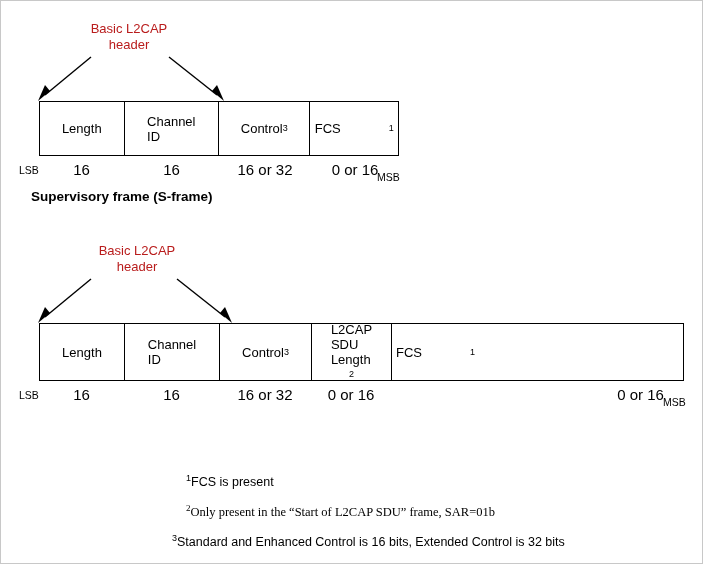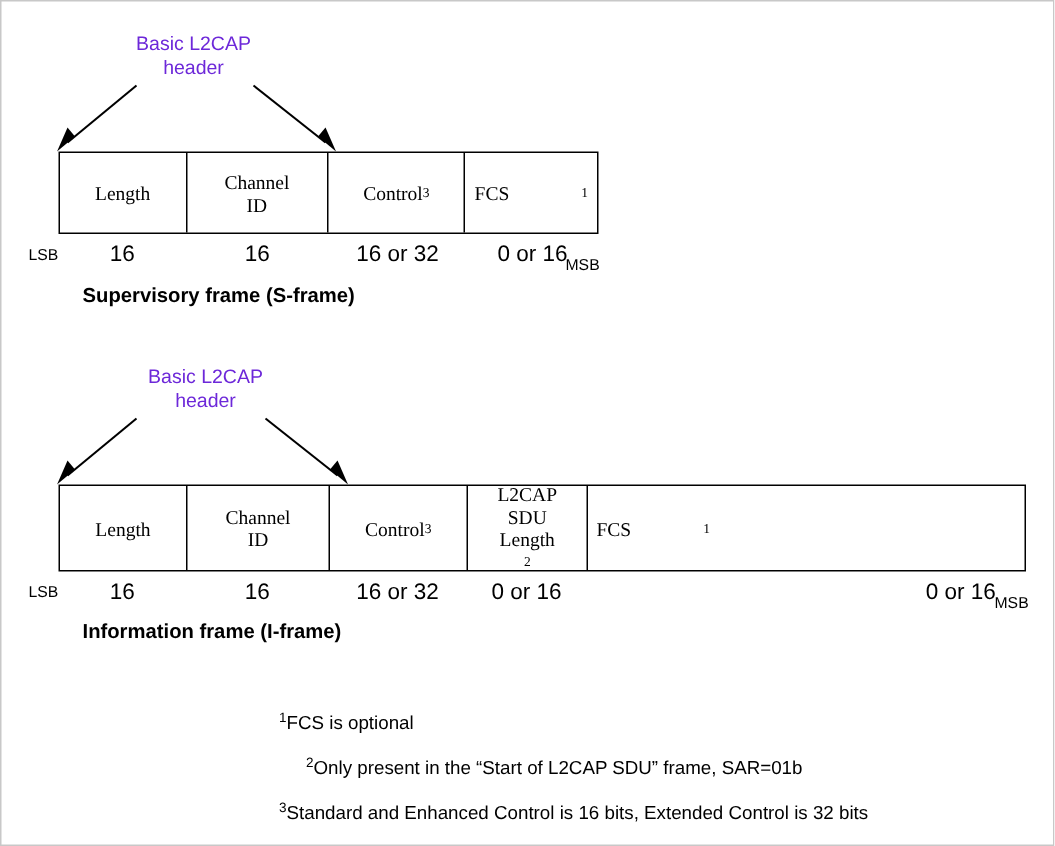--- a/index.html
+++ b/index.html
@@ -19,29 +19,28 @@
     overflow: hidden;
   }
 
   
   .label-caption {
     position: absolute;
     font-size: 13px;
     line-height: 16px;
     text-align: center;
     white-space: pre-line;
-    color: #6d28d9;
+    color: #b91c1c;
   }
   .frame-title {
     position: absolute;
     font-size: 13.5px;
     font-weight: bold;
     color: #000;
     white-space: nowrap;
-    margin-left: 24px;
   }
   .bits-label {
     position: absolute;
     font-size: 15px;
     color: #000;
     text-align: center;
     white-space: nowrap;
   }
   .edge-label {
     position: absolute;
@@ -67,26 +66,25 @@
     border: 1.3px solid #000;
     box-sizing: border-box;
     background: #fff;
   }
   .cell {
     box-sizing: border-box;
     border-right: 1.3px solid #000;
     display: flex;
     align-items: center;
     justify-content: center;
-    text-align: center;
+    text-align: left;
     font-size: 13px;
     line-height: 15px;
     white-space: pre-line;
     padding: 0 2px;
-    font-family: Liberation Serif, serif;
   }
   .cell:last-child {
     border-right: none;
     gap: 48px;
   }
   .cell sup {
     font-size: 9px;
     vertical-align: super;
   }
 
@@ -174,25 +172,24 @@
 
   <div class="edge-label" style="left:18px; top:388px;">LSB</div>
   <div class="edge-label" style="left:662px; top:395px;">MSB</div>
 
   <div class="bits-label" style="left:38px; top:385px; width:85px;">16</div>
   <div class="bits-label" style="left:123px; top:385px; width:95px;">16</div>
   <div class="bits-label" style="left:218px; top:385px; width:92px;">16 or 32</div>
   <div class="bits-label" style="left:310px; top:385px; width:80px;">0 or 16</div>
   <div class="bits-label" style="left:596px; top:385px; width:87px;">0 or 16</div>
 
-  <div class="frame-title" style="left:30px; top:412px;">Information frame (I-frame)</div>
 
   <div class="footnote" style="left:185px; top:472px;">
-    <sup>1</sup><span>FCS is optional</span>
+    <sup>1</sup><span>FCS is present</span>
   </div>
-  <div class="footnote" style="left:203px; top:502px;">
+  <div class="footnote" style="left:185px; top:502px;font-family:Liberation Serif, serif;">
     <sup>2</sup><span>Only present in the “Start of L2CAP SDU” frame, SAR=01b</span>
   </div>
-  <div class="footnote" style="left:185px; top:532px;text-align:center;">
+  <div class="footnote" style="left:171px; top:532px;text-align:center;">
     <sup>3</sup><span>Standard and Enhanced Control is 16 bits, Extended Control is 32 bits</span>
   </div>
 
 </div>
 
 </body></html>

